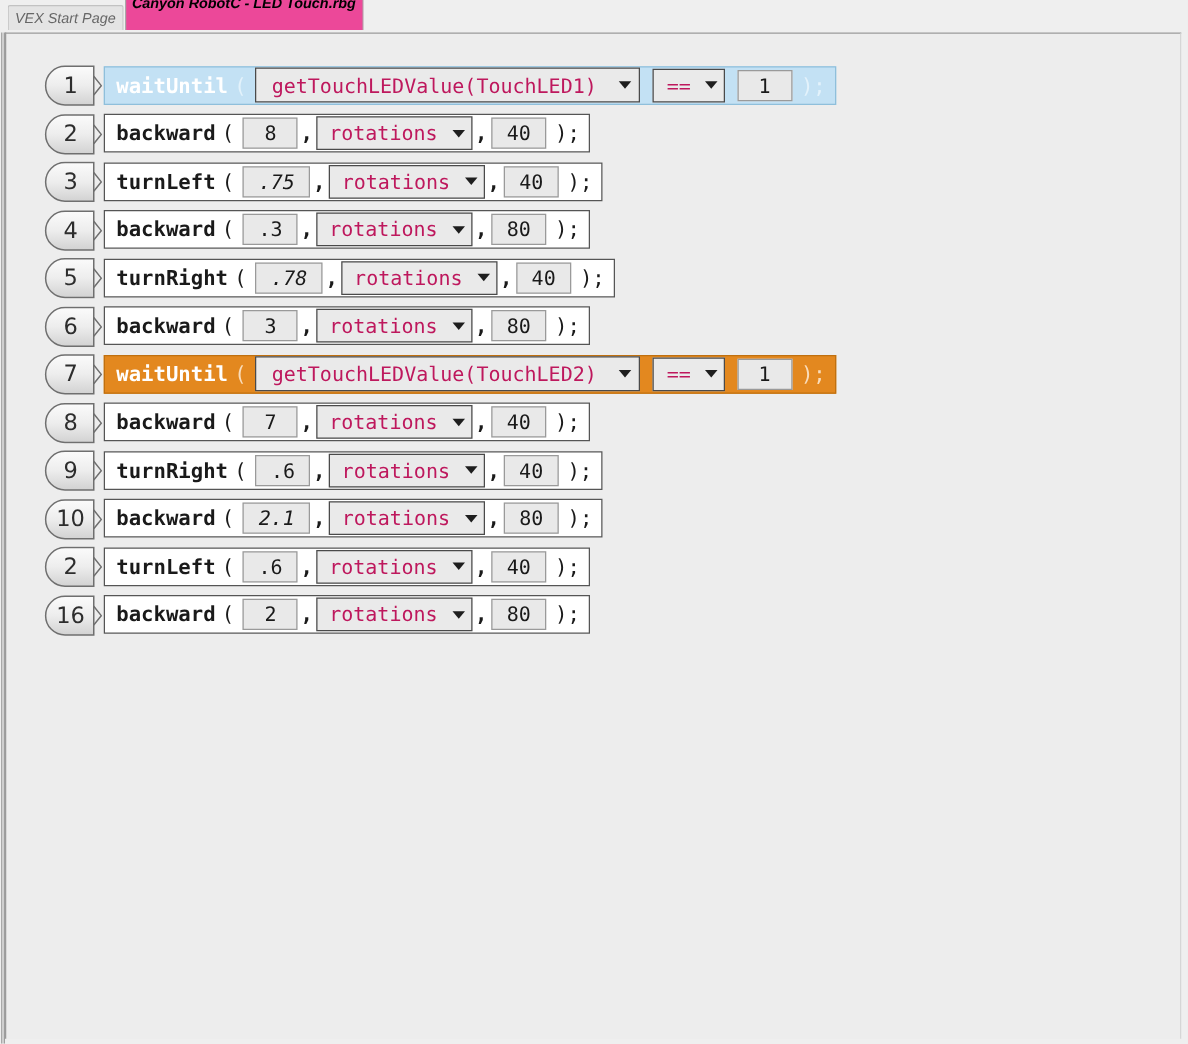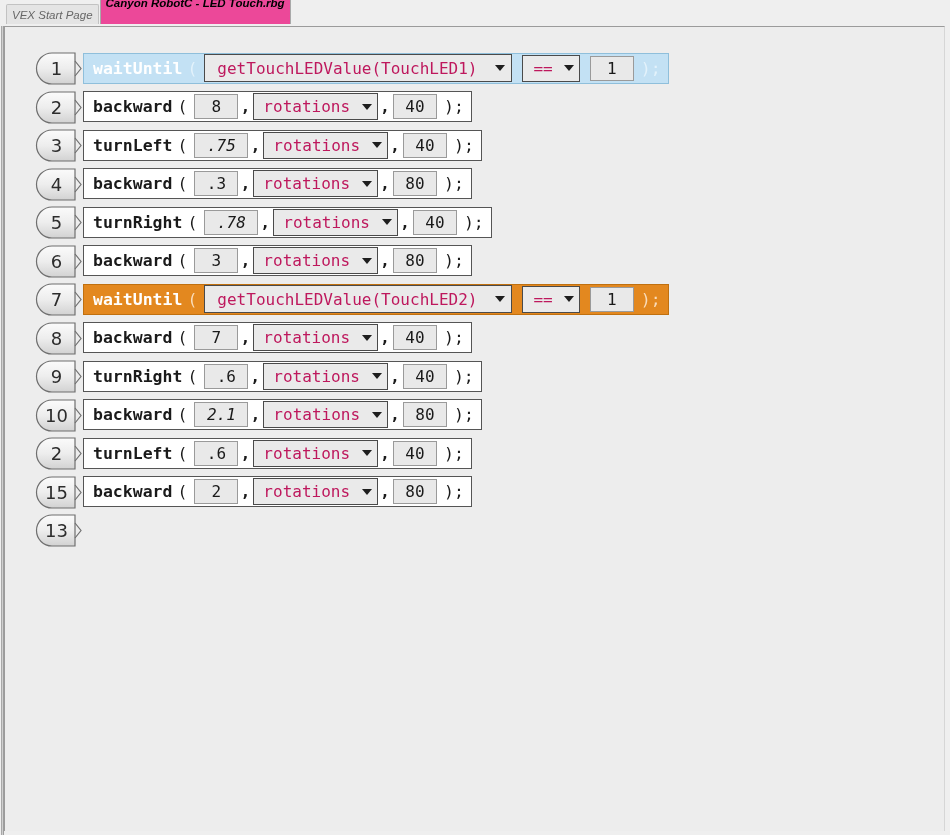--- a/index.html
+++ b/index.html
@@ -541,49 +541,33 @@
             <defs>
               <linearGradient id="g11" x1="0" y1="0" x2="0" y2="1">
                 <stop offset="0" stop-color="#fbfbfb"></stop>
                 <stop offset="0.5" stop-color="#ededed"></stop>
                 <stop offset="1" stop-color="#d2d2d2"></stop>
               </linearGradient>
             </defs>
             <path d="M17 1 H40 V32 H17 A15.5 15.5 0 0 1 17 1 Z" fill="url(#g11)" stroke="#6f6f6f" stroke-width="1.2"></path>
             <path d="M40 9 L46 16.5 L40 24" fill="none" stroke="#6f6f6f" stroke-width="1.2"></path>
           </svg>
-          <div class="num">15</div>
+          <div class="num">16</div>
         </div>
         <div class="stmt">
           <span class="kw">backward</span>
           <span class="sp"></span>
           <span class="punct">(</span>
           <span class="sp"></span>
           <span class="field">2</span>
           <span class="comma">,</span>
           <span class="combo ">
             <span class="cap">rotations</span>
             <span class="arrow"></span>
           </span>
           <span class="comma">,</span>
           <span class="field">80</span>
           <span class="sp"></span>
           <span class="punct">);</span>
-        </div>
-      </div>
-      <div class="row">
-        <div class="lnum">
-          <svg width="47" height="33" viewBox="0 0 47 33">
-            <defs>
-              <linearGradient id="g12" x1="0" y1="0" x2="0" y2="1">
-                <stop offset="0" stop-color="#fbfbfb"></stop>
-                <stop offset="0.5" stop-color="#ededed"></stop>
-                <stop offset="1" stop-color="#d2d2d2"></stop>
-              </linearGradient>
-            </defs>
-            <path d="M17 1 H40 V32 H17 A15.5 15.5 0 0 1 17 1 Z" fill="url(#g12)" stroke="#6f6f6f" stroke-width="1.2"></path>
-            <path d="M40 9 L46 16.5 L40 24" fill="none" stroke="#6f6f6f" stroke-width="1.2"></path>
-          </svg>
-          <div class="num">13</div>
         </div>
       </div>
     </div>
 </div>
 
 </body></html>

